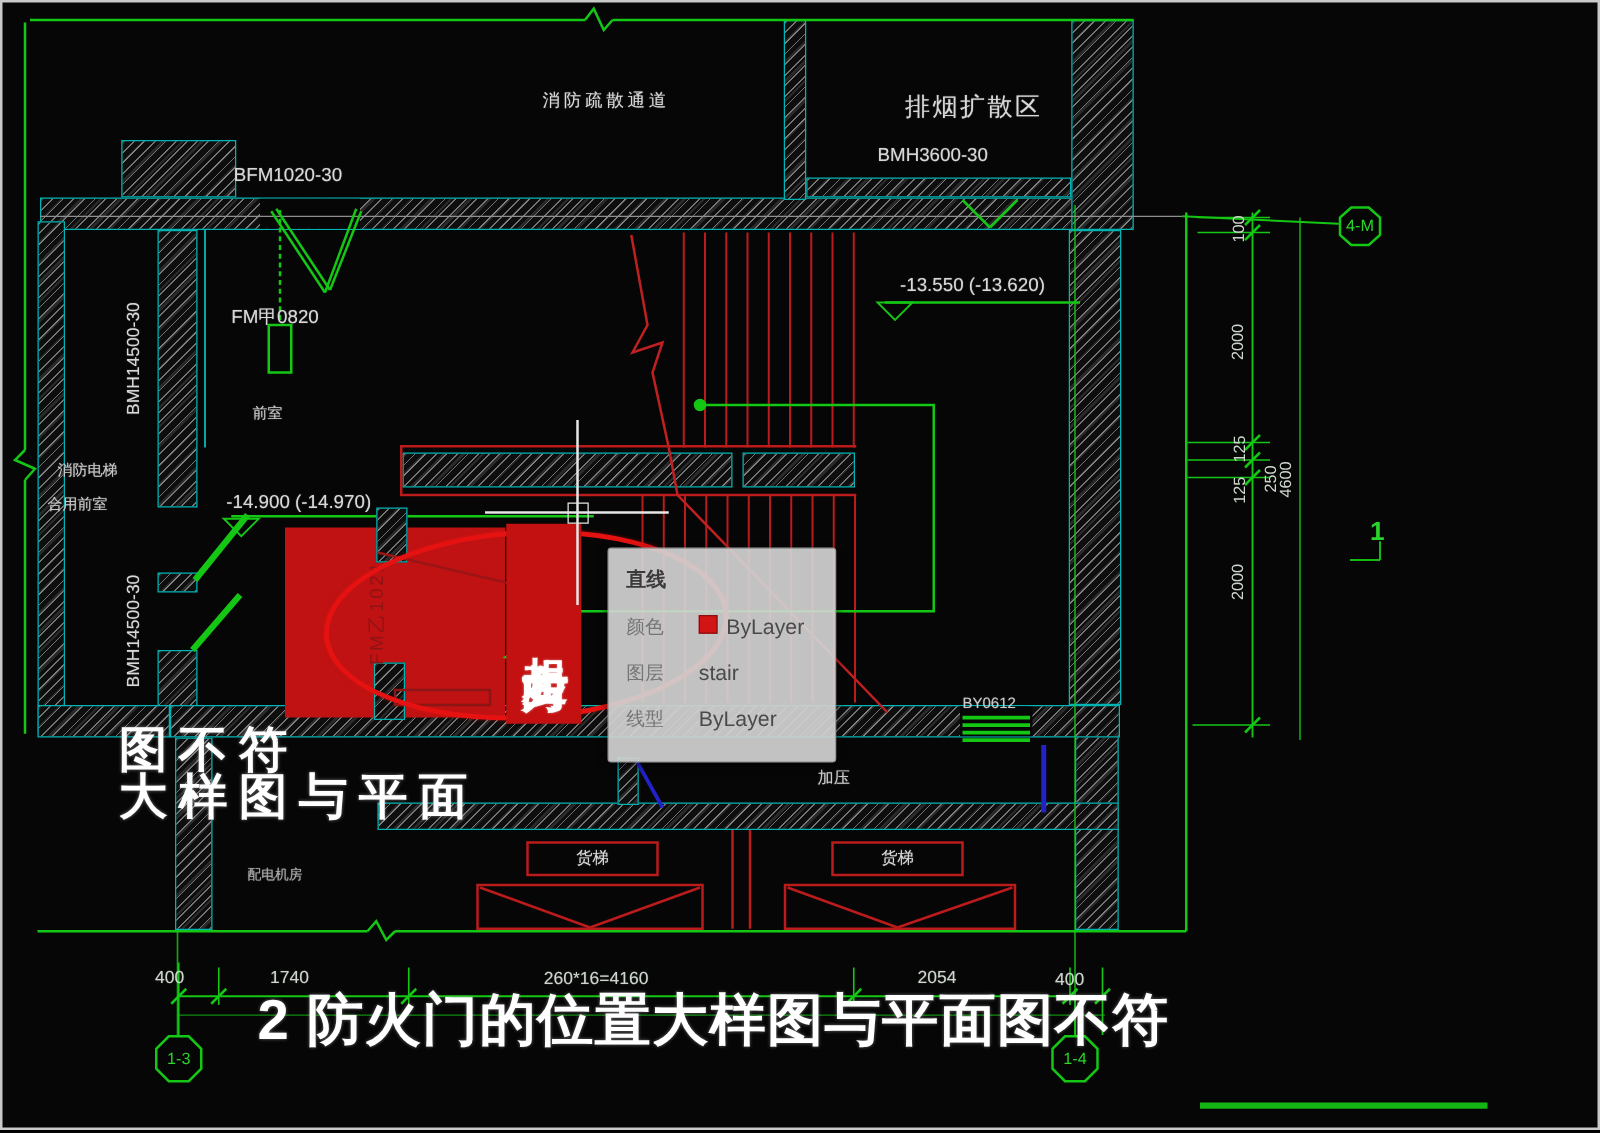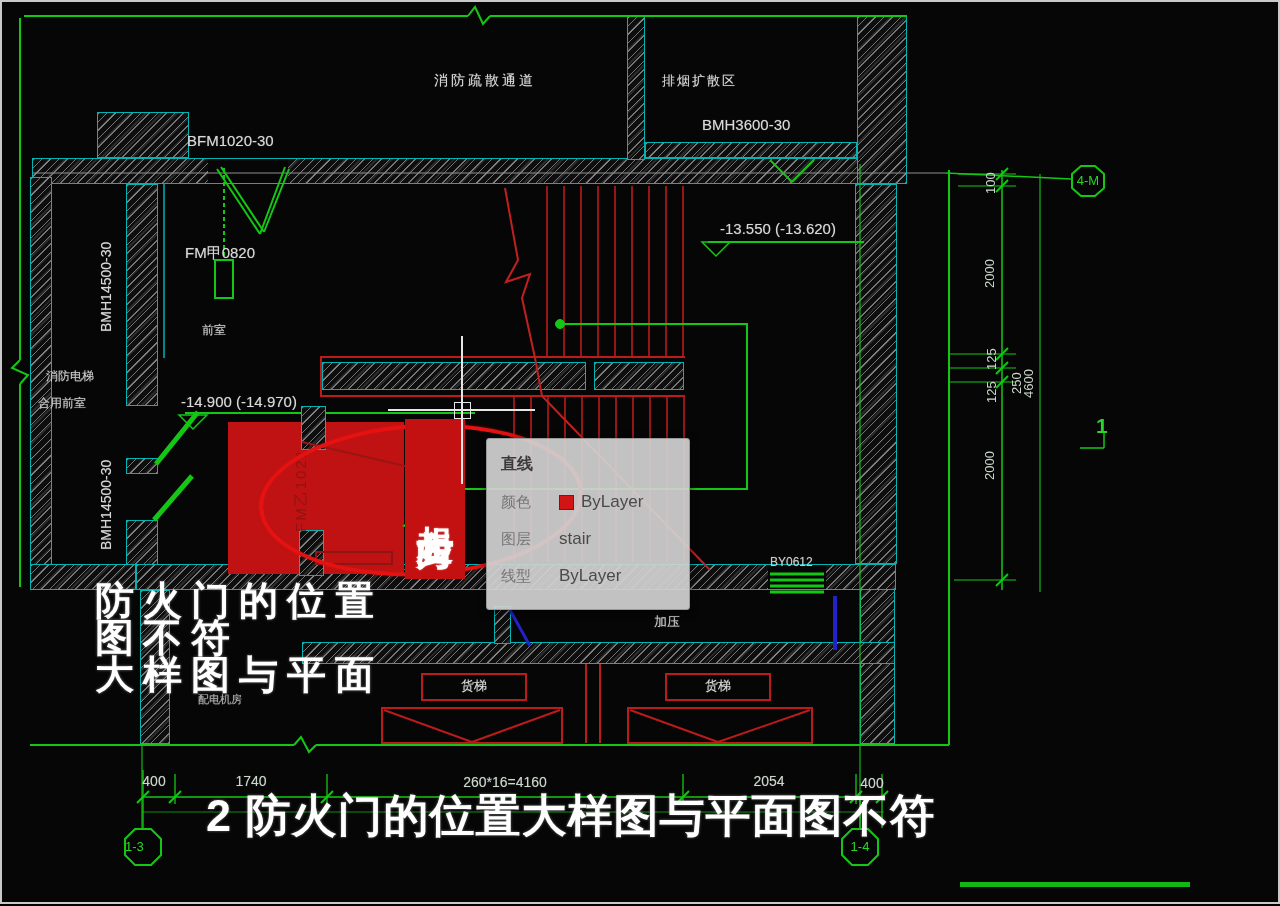--- a/index.html
+++ b/index.html
@@ -9,40 +9,40 @@
     background:
       repeating-linear-gradient(135deg, rgba(200,200,200,.55) 0 1px, transparent 1px 6px),
       repeating-linear-gradient(135deg, rgba(110,110,110,.28) 0 2px, transparent 2px 11px),
       #0e0e0e;}
   svg.layer{position:absolute;left:0;top:0;z-index:2;}
   svg.layer2{position:absolute;left:0;top:0;z-index:5;}
   .lbl{position:absolute;color:#d8d8d8;font-size:15px;white-space:nowrap;z-index:3;
        text-shadow:0 0 1px rgba(255,255,255,.45);}
   .sm{font-size:12px;color:#c9c9c9;}
   .rot{transform:rotate(-90deg);transform-origin:0 0;}
-  .dim{position:absolute;color:#ccd6cc;font-size:14px;text-align:center;z-index:7;white-space:nowrap;
+  .dim{position:absolute;color:#ccd6cc;font-size:14px;z-index:7;white-space:nowrap;
        text-shadow:0 0 1px rgba(255,255,255,.4);}
   .dimr{position:absolute;color:#ccd6cc;font-size:13px;white-space:nowrap;z-index:3;
         transform:rotate(-90deg);transform-origin:0 0;}
   .gtx{position:absolute;color:#2ad42a;z-index:3;white-space:nowrap;}
   .door-fill{position:absolute;left:226px;top:420px;width:176px;height:152px;background:#c01212;z-index:3;}
   .pier{z-index:4;}
   .ellipse{position:absolute;left:257px;top:422px;width:316px;height:144px;border:4px solid #e61212;
            border-radius:50%;transform:rotate(-3deg);z-index:5;box-shadow:0 0 3px rgba(230,20,20,.5);}
   .banner{position:absolute;left:403px;top:417px;width:60px;height:160px;background:#c31010;z-index:6;
           display:flex;align-items:center;justify-content:center;}
   .banner span{writing-mode:vertical-rl;color:#fff;font-weight:bold;font-size:38px;line-height:1;
                letter-spacing:2px;text-shadow:0 0 2px rgba(255,255,255,.5);}
   .fm-yi{position:absolute;left:290px;top:530px;color:#8a1414;font-size:15px;letter-spacing:2px;
          transform:rotate(-90deg);transform-origin:0 0;z-index:4;opacity:.9;white-space:nowrap;}
-  .tooltip{position:absolute;left:484px;top:436px;width:204px;height:172px;z-index:8;
+  .tooltip{position:absolute;left:484px;top:436px;width:183px;height:172px;z-index:8;
            background:rgba(211,211,211,.92);border:1px solid #9a9a9a;border-radius:3px;
            box-shadow:0 2px 8px rgba(0,0,0,.55);padding:15px 0 0 14px;box-sizing:border-box;}
   .tt-title{font-size:16px;font-weight:bold;color:#3a3a3a;}
-  .tt-row{margin-top:17px;font-size:15px;color:#4e4e4e;display:flex;align-items:center;}
+  .tt-row{margin-top:17px;font-size:15px;color:#4e4e4e;display:flex;}
   .tt-label{display:inline-block;width:58px;color:#757575;}
   .tt-swatch{display:inline-block;width:13px;height:13px;background:#d31414;margin-right:7px;
              border:1px solid #8a0f0f;}
   .tt-val{font-size:17px;color:#4a4a4a;}
   .note{position:absolute;left:93px;top:580px;z-index:7;color:#fff;font-weight:bold;font-size:39px;
         letter-spacing:9px;line-height:37px;text-shadow:0 0 3px rgba(255,255,255,.45);}
   .bignote{position:absolute;left:204px;top:784px;z-index:7;color:#fff;font-weight:bold;font-size:45px;
            letter-spacing:1px;white-space:nowrap;text-shadow:0 0 3px rgba(255,255,255,.4);}
   .titleblk{position:absolute;left:962px;top:851px;z-index:7;color:#ececec;font-weight:bold;
             font-size:23px;white-space:nowrap;display:flex;align-items:baseline;gap:10px;}
@@ -240,21 +240,21 @@
       <polygon points="400,524 420,511 414,529" fill="#15c715" stroke="none"></polygon>
     </g>
   </svg>
   <div class="ellipse"></div>
   <div class="banner">
     <span>起步方向</span>
   </div>
 
   <span class="lbl" style="left:185px;top:130px">BFM1020-30</span>
   <span class="lbl" style="left:432px;top:70px;font-size:14px;letter-spacing:3px;filter:blur(.4px)">消防疏散通道</span>
-  <span class="lbl" style="left:660px;top:70px;font-size:13px;letter-spacing:2px;filter:blur(.4px)">排烟扩散区</span>
+  <span class="lbl" style="left:722px;top:70px;font-size:20px;letter-spacing:2px;filter:blur(.4px)">排烟扩散区</span>
   <span class="lbl" style="left:700px;top:114px">BMH3600-30</span>
   <span class="lbl" style="left:183px;top:242px">FM甲0820</span>
   <span class="lbl sm" style="left:200px;top:320px">前室</span>
   <span class="lbl rot" style="left:96px;top:330px;font-size:14px">BMH14500-30</span>
   <span class="lbl rot" style="left:96px;top:548px;font-size:14px">BMH14500-30</span>
   <span class="lbl sm" style="left:44px;top:366px;filter:blur(.4px)">消防电梯</span>
   <span class="lbl sm" style="left:36px;top:393px;filter:blur(.4px)">合用前室</span>
   <span class="lbl" style="left:718px;top:218px">-13.550 (-13.620)</span>
   <span class="lbl" style="left:179px;top:391px">-14.900 (-14.970)</span>
   <span class="lbl sm" style="left:768px;top:553px">BY0612</span>
@@ -270,21 +270,21 @@
   <span class="dim" style="left:842px;top:773px;width:56px">400</span>
 
   <span class="dimr" style="left:981px;top:192px">100</span>
   <span class="dimr" style="left:980px;top:286px">2000</span>
   <span class="dimr" style="left:982px;top:368px">125</span>
   <span class="dimr" style="left:982px;top:401px">125</span>
   <span class="dimr" style="left:1007px;top:392px">250</span>
   <span class="dimr" style="left:1019px;top:396px">4600</span>
   <span class="dimr" style="left:980px;top:478px">2000</span>
 
-  <span class="gtx" style="left:123px;top:837px;width:18px;text-align:center;font-size:13px;z-index:7">1-3</span>
+  <span class="gtx" style="left:123px;top:837px;width:36px;text-align:center;font-size:13px;z-index:7">1-3</span>
   <span class="gtx" style="left:840px;top:837px;width:36px;text-align:center;font-size:13px;z-index:7">1-4</span>
   <span class="gtx" style="left:1069px;top:171px;width:34px;text-align:center;font-size:13px">4-M</span>
   <span class="gtx" style="left:1094px;top:412px;font-size:21px;font-weight:bold">1</span>
 
   <div class="tooltip">
     <div class="tt-title">直线</div>
     <div class="tt-row">
       <span class="tt-label">颜色</span>
       <span class="tt-swatch"></span>
       <span class="tt-val">ByLayer</span>
@@ -297,21 +297,20 @@
       <span class="tt-label">线型</span>
       <span class="tt-val">ByLayer</span>
     </div>
   </div>
 
   <div class="cross" style="left:459px;top:334px;width:1.5px;height:148px"></div>
   <div class="cross" style="left:386px;top:407px;width:147px;height:1.5px"></div>
   <div class="pickbox"></div>
 
   <div class="note">
-    <div>防火门的位置</div>
     <div>图不符</div>
     <div>大样图与平面</div>
   </div>
   <div class="bignote">2 防火门的位置大样图与平面图不符</div>
 
   <div class="title-underline"></div>
 
 </div>
 
 </body></html>

